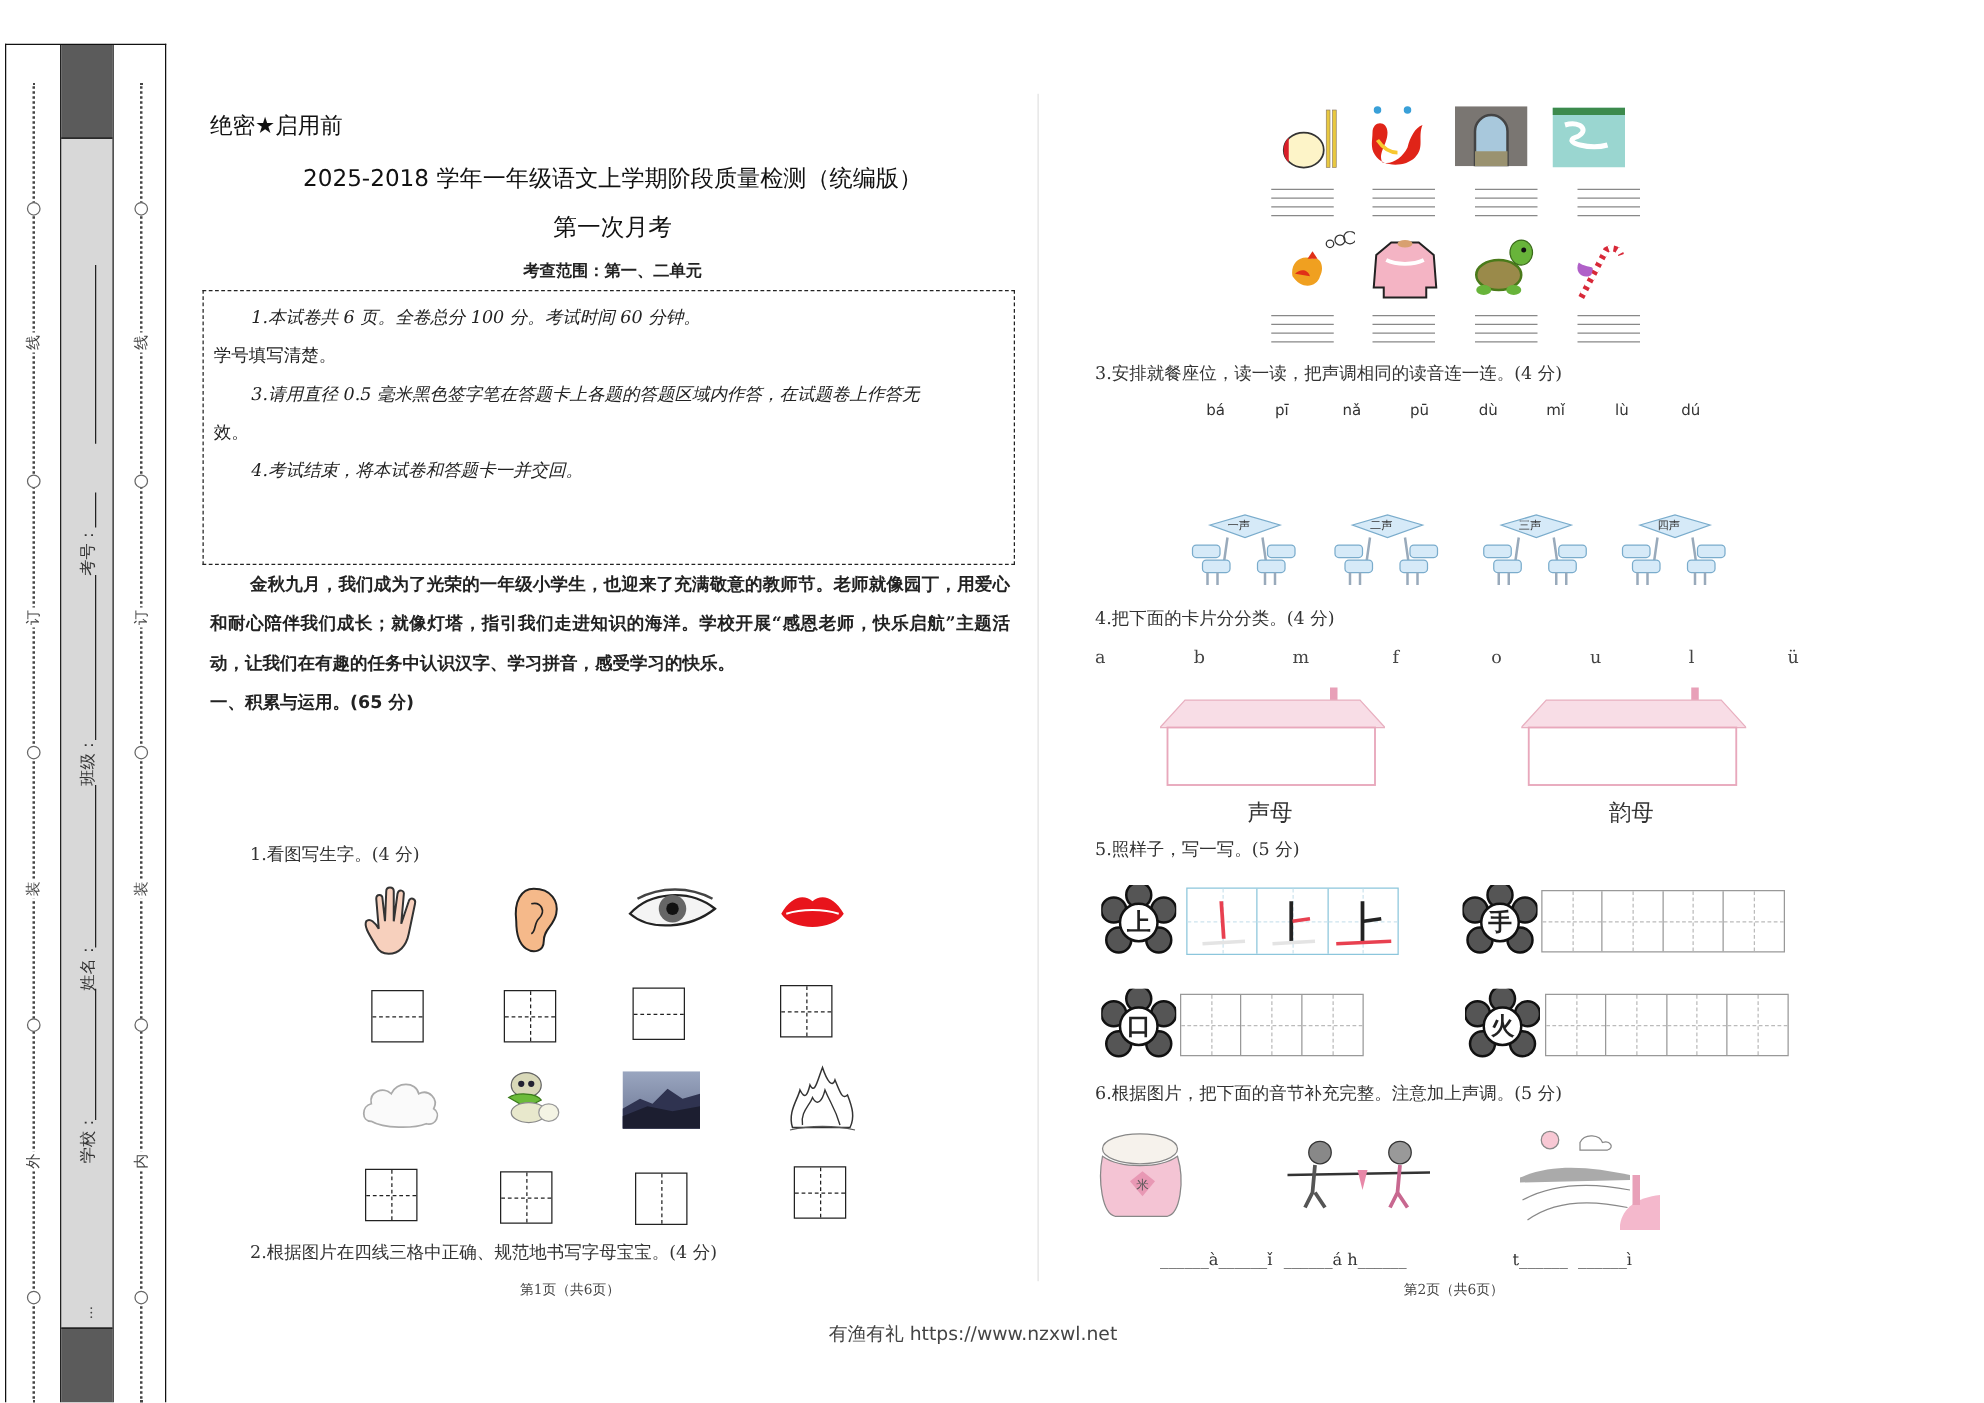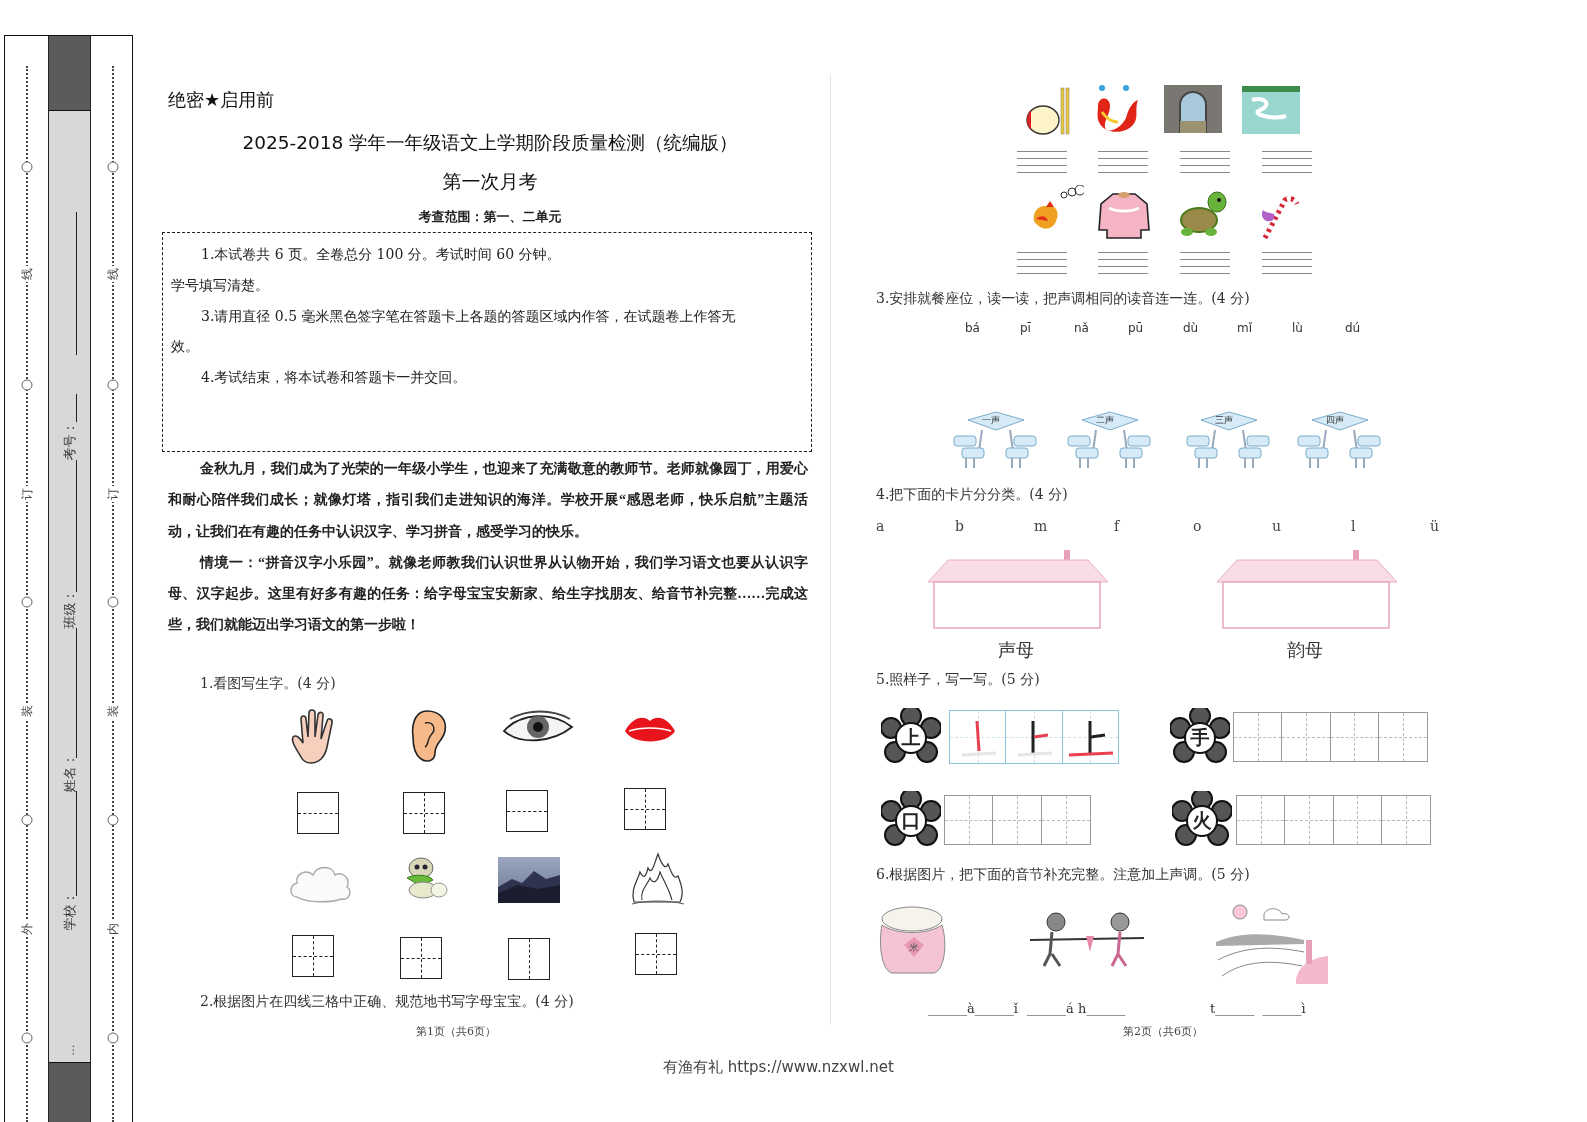--- a/index.html
+++ b/index.html
@@ -22,24 +22,24 @@
   .mid-dots { position: absolute; left: 50%; transform: translate(-50%, -50%) rotate(-90deg); font-size: 11px; color: #444; }
 
   
   .page1 { position: absolute; left: 160px; top: 80px; width: 660px; }
   .secret { position: absolute; left: 8px; top: 8px; font-size: 18px; font-family: "DejaVu Sans", sans-serif; color: #111; }
   .title { position: absolute; left: 0; width: 660px; top: 50px; text-align: center; font-size: 18.5px; font-family: "DejaVu Sans", sans-serif; color: #111; }
   .subtitle { position: absolute; left: 0; width: 660px; top: 89px; text-align: center; font-size: 19px; font-family: "DejaVu Sans", sans-serif; color: #111; }
   .scope { position: absolute; left: 0; width: 660px; top: 128px; text-align: center; font-size: 13px; color: #222; font-weight: bold; }
   .notice { position: absolute; left: 2px; top: 152px; width: 650px; height: 220px; border: 1.3px dashed #222; padding: 6px 8px; font-size: 14px; line-height: 30.8px; }
   .notice .nt-title { font-family: "DejaVu Sans", sans-serif; font-size: 14px; }
-  .notice .nt-item { text-indent: 30px; }
+  .notice .nt-item { text-indent: 30px; font-style: italic; }
   .notice .nt-cont { text-indent: 0; }
   .story { position: absolute; left: 8px; top: 373px; width: 640px; font-size: 14px; line-height: 31.3px; font-weight: bold; color: #222; }
-  .story p { text-indent: 32px; text-align: justify; font-family: Liberation Serif, serif; }
+  .story p { text-indent: 32px; text-align: justify; }
   .section-title { font-family: "DejaVu Sans", sans-serif; font-weight: bold; text-indent: 0 !important; }
   .q-line { position: absolute; font-size: 14px; color: #333; }
   .pic { position: absolute; width: 70px; height: 62px; display: flex; align-items: center; justify-content: center; }
   .tian { position: absolute; width: 42px; height: 42px; border: 1.5px solid #222; }
   .tian .h { position: absolute; left: 0; right: 0; top: 50%; border-top: 1.5px dashed #222; }
   .tian .v { position: absolute; top: 0; bottom: 0; left: 50%; border-left: 1.5px dashed #222; }
 
   .page-num { position: absolute; font-size: 11px; color: #444; }
 
   
@@ -125,21 +125,21 @@
   <div class="notice">
     <div class="nt-item">1.本试卷共 6 页。全卷总分 100 分。考试时间 60 分钟。</div>
     <div class="nt-cont">学号填写清楚。</div>
     <div class="nt-item">3.请用直径 0.5 毫米黑色签字笔在答题卡上各题的答题区域内作答，在试题卷上作答无</div>
     <div class="nt-cont">效。</div>
     <div class="nt-item">4.考试结束，将本试卷和答题卡一并交回。</div>
   </div>
 
   <div class="story">
     <p>金秋九月，我们成为了光荣的一年级小学生，也迎来了充满敬意的教师节。老师就像园丁，用爱心和耐心陪伴我们成长；就像灯塔，指引我们走进知识的海洋。学校开展“感恩老师，快乐启航”主题活动，让我们在有趣的任务中认识汉字、学习拼音，感受学习的快乐。</p>
-    <p>情境一：“拼音汉字小乐园”。就像老师教我们认识世界从认物开始，我们学习语文也要从认识字母、汉字起步。这里有好多有趣的任务：给字母宝宝安新家、给生字找朋友、给音节补完整……完成这些，我们就能迈出学习语文的第一步啦！</p>
+    <p class="section-title">一、积累与运用。(65 分)</p>
   </div>
 
   <div class="q-line" style="left:40px;top:595px">1.看图写生字。(4 分)</div>
 
   <div class="pic" style="left:120px;top:625px">
     <svg width="56" height="58" viewBox="0 0 56 58">
       <path d="M14 50 C8 40 4 34 6 30 C9 27 13 31 16 36 L14 12 C14 8 19 8 19 12 L21 30 L22 6 C22 2 28 2 28 6 L28 30 L31 8 C32 4 37 5 36 9 L34 32 L40 14 C41 10 46 12 45 16 L40 40 C38 50 32 56 24 56 C19 56 16 54 14 50 Z" fill="#f7d0bd" stroke="#333" stroke-width="1.6"></path>
     </svg>
   </div>
   <div class="pic" style="left:232px;top:625px">

